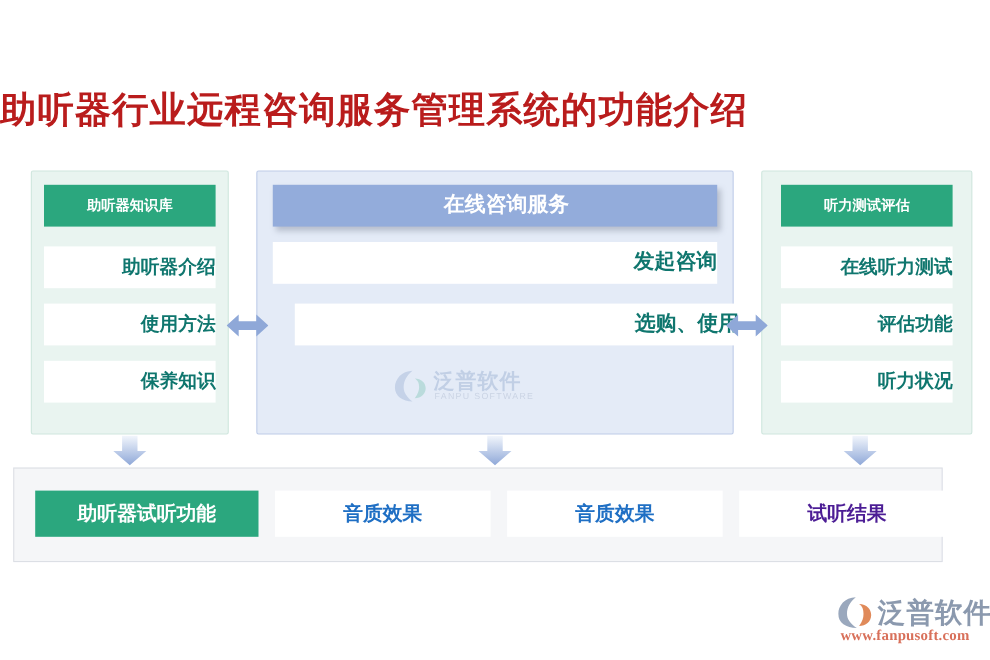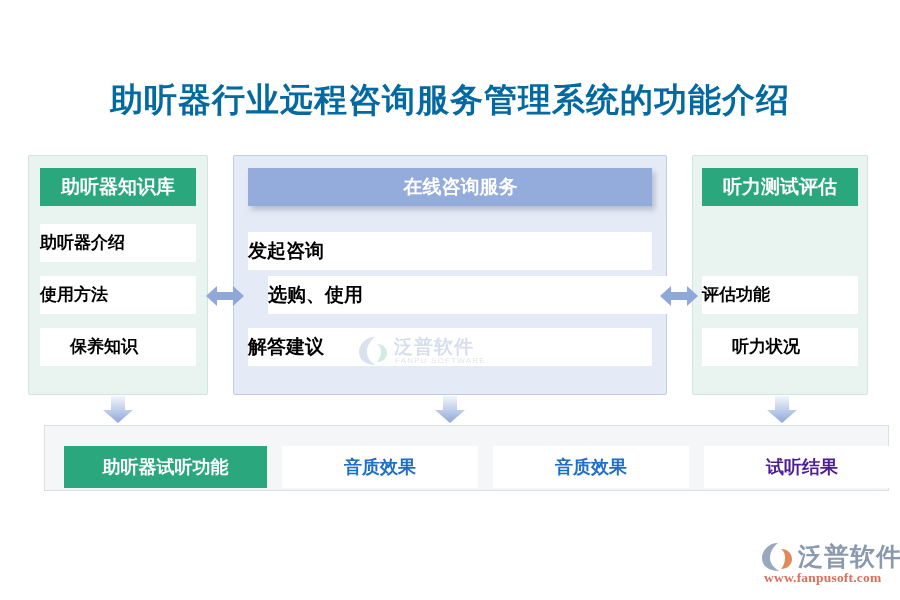--- a/index.html
+++ b/index.html
@@ -15,24 +15,23 @@
     font-family: "Liberation Serif", "DejaVu Serif", serif;
     position: relative;
   }
 
   
   .page-title {
     position: absolute;
     top: 78px;
     left: 0;
     width: 900px;
-    text-align: center;
     font-size: 33px;
     font-weight: bold;
-    color: #0369a1;
+    color: #b91c1c;
     letter-spacing: 1px;
     white-space: nowrap;
     font-family: "Liberation Serif", "DejaVu Serif", serif;
   }
 
   
   .columns {
     position: absolute;
     top: 155px;
     left: 0;
@@ -41,71 +40,71 @@
   }
 
   .col {
     position: absolute;
     top: 0;
     height: 240px;
     border-radius: 2px;
   }
 
   .col-left  { left: 28px;  width: 180px; background: #E9F4F0; border: 1px solid #CFE6DE; }
-  .col-right { left: 692px; width: 176px; background: #E9F4F0; border: 1px solid #CFE6DE; }
+  .col-right { left: 692px; width: 192px; background: #E9F4F0; border: 1px solid #CFE6DE; }
   .col-mid   { left: 233px; width: 434px; background: #E4EBF7; border: 1px solid #BECCE8; }
 
   .col-head {
     position: absolute;
     left: 50%;
     transform: translateX(-50%);
     top: 12px;
     height: 38px;
     line-height: 38px;
     text-align: center;
-    font-size: 19px;
+    font-size: 13px;
     font-weight: bold;
     color: #ffffff;
     white-space: nowrap;
   }
   .col-left  .col-head,
   .col-right .col-head { width: 156px; background: #2BA77E; }
   .col-mid   .col-head {
     width: 404px;
     background: #93ACDB;
     font-size: 19px;
     box-shadow: 3px 4px 5px rgba(100,110,130,0.35);
     padding-left: 21px;
   }
 
   .col-item {
     position: absolute;
     left: 50%;
     transform: translateX(-50%);
     height: 38px;
     line-height: 38px;
-    text-align: left;
+    text-align: right;
     background: #ffffff;
-    color: #000000;
+    color: #0f766e;
     font-size: 17px;
     font-weight: bold;
     white-space: nowrap;
   }
   .col-left  .col-item,
   .col-right .col-item { width: 156px; }
   .col-mid   .col-item { width: 404px; font-size: 19px; }
 
   .col-left  .col-item.i0,
   .col-right .col-item.i0 { top: 68px; }
   .col-left  .col-item.i1,
   .col-right .col-item.i1 { top: 120px; }
   .col-left  .col-item.i2,
   .col-right .col-item.i2 { top: 172px; padding-left: 30px; }
 
-  .col-mid .col-item.i0 { top: 76px; }
+  .col-mid .col-item.i0 { top: 64px; }
   .col-mid .col-item.i1 { top: 120px; margin-left: 20px; }
   .col-mid .col-item.i2 { top: 172px; }
 
   
   .h-arrow {
     position: absolute;
     top: 283px;
     width: 38px;
     height: 26px;
   }
@@ -120,23 +119,23 @@
     height: 28px;
   }
   .d-arrow.a1 { left: 102px; }
   .d-arrow.a2 { left: 434px; }
   .d-arrow.a3 { left: 766px; }
 
   
   .bottom-bar {
     position: absolute;
     top: 425px;
-    left: 44px;
+    left: 12px;
     width: 845px;
-    height: 66px;
+    height: 86px;
     background: #F5F6F8;
     border: 1px solid #DCDFE5;
   }
 
   .bottom-item {
     position: absolute;
     top: 20px;
     height: 42px;
     line-height: 42px;
     text-align: center;
@@ -227,25 +226,25 @@
     <div class="col-head">助听器知识库</div>
     <div class="col-item i0">助听器介绍</div>
     <div class="col-item i1">使用方法</div>
     <div class="col-item i2">保养知识</div>
   </div>
 
   <div class="col col-mid">
     <div class="col-head">在线咨询服务</div>
     <div class="col-item i0">发起咨询</div>
     <div class="col-item i1">选购、使用</div>
-    <div class="col-item i2">解答建议</div>
   </div>
 
   <div class="col col-right">
     <div class="col-head">听力测试评估</div>
+    <div class="col-item i0">在线听力测试</div>
     <div class="col-item i1">评估功能</div>
     <div class="col-item i2">听力状况</div>
   </div>
 </div>
 
 <div class="h-arrow left">
   <svg width="38" height="26" viewBox="0 0 38 26">
     <polygon points="0,13 11,3 11,9 27,9 27,3 38,13 27,23 27,17 11,17 11,23" fill="#8FA8D8"></polygon>
   </svg>
 </div>

